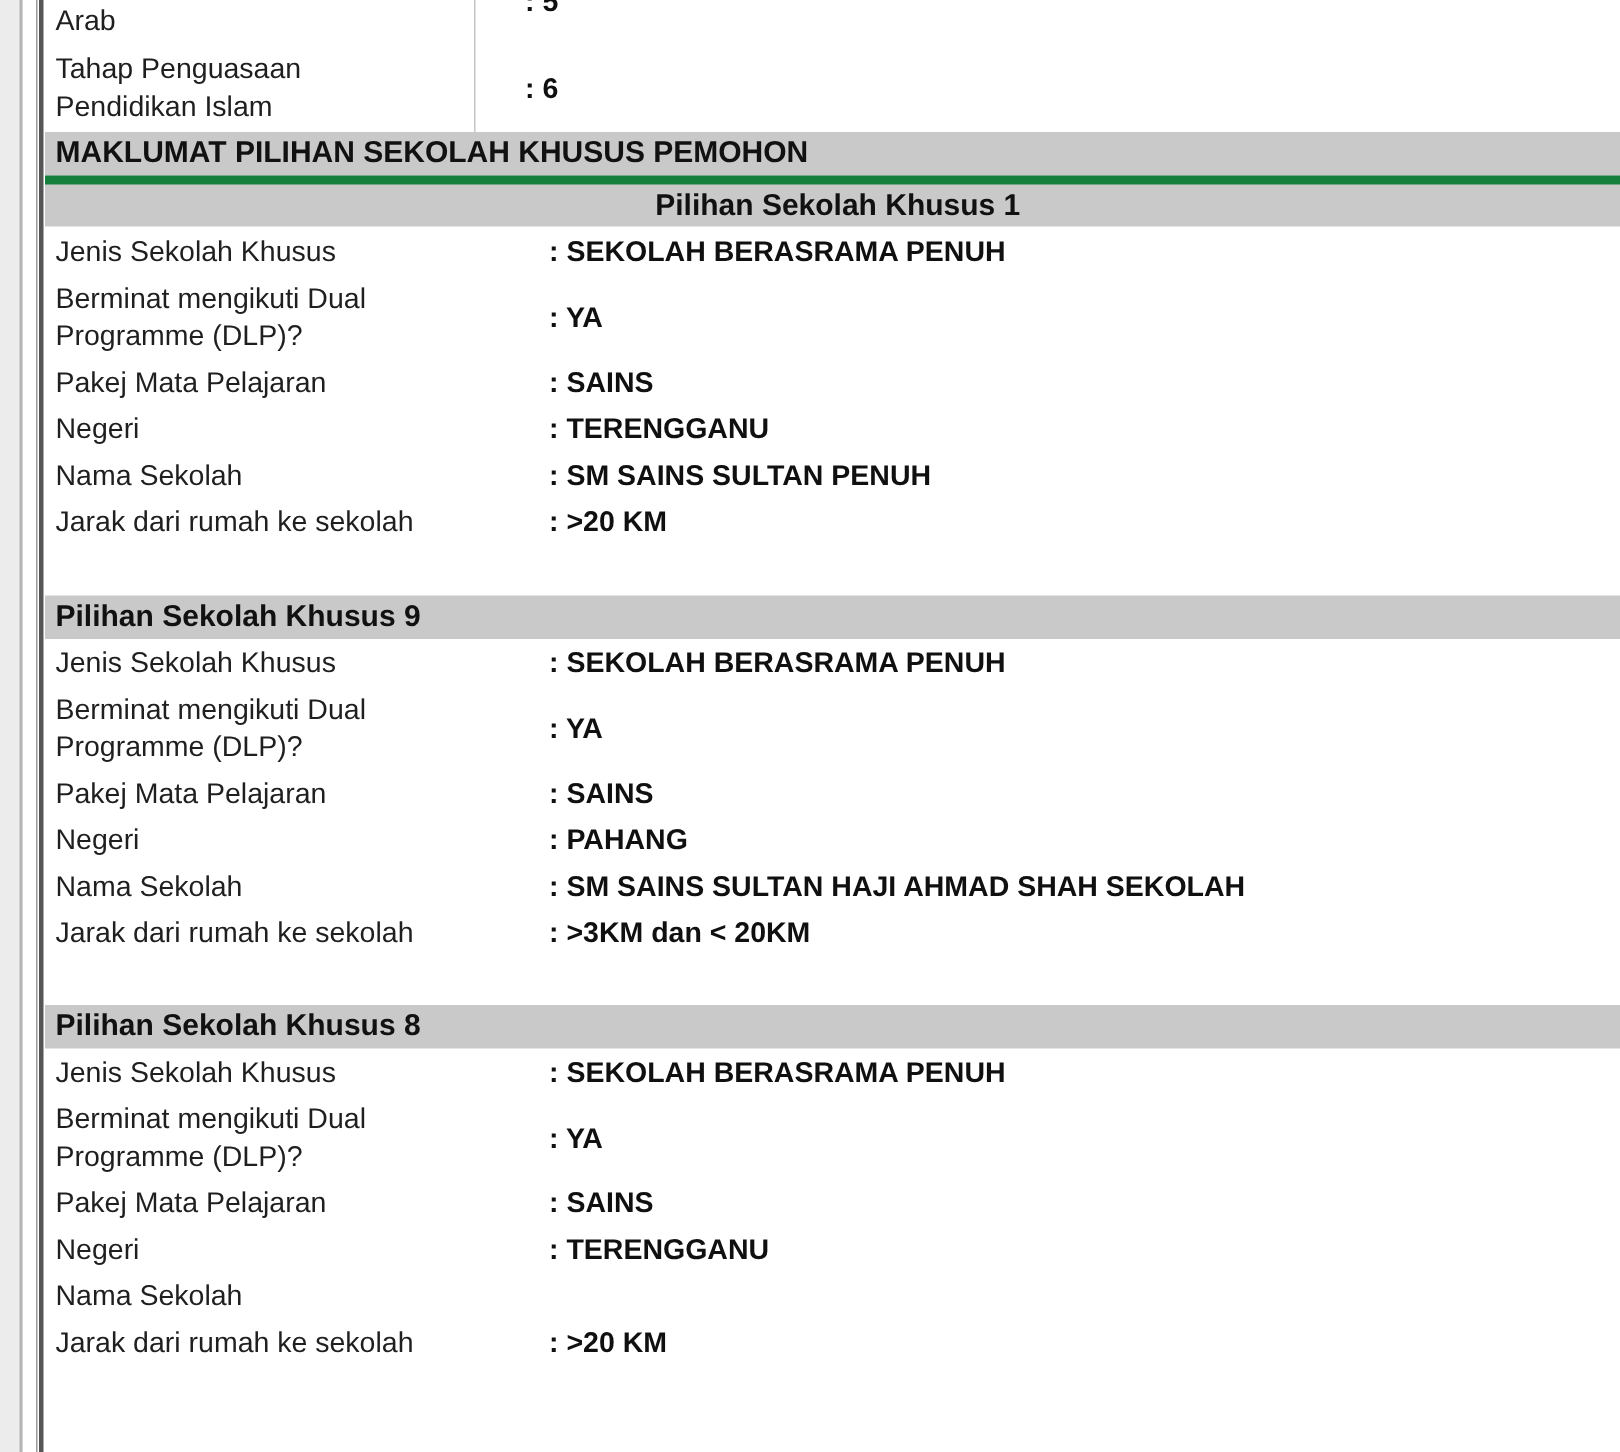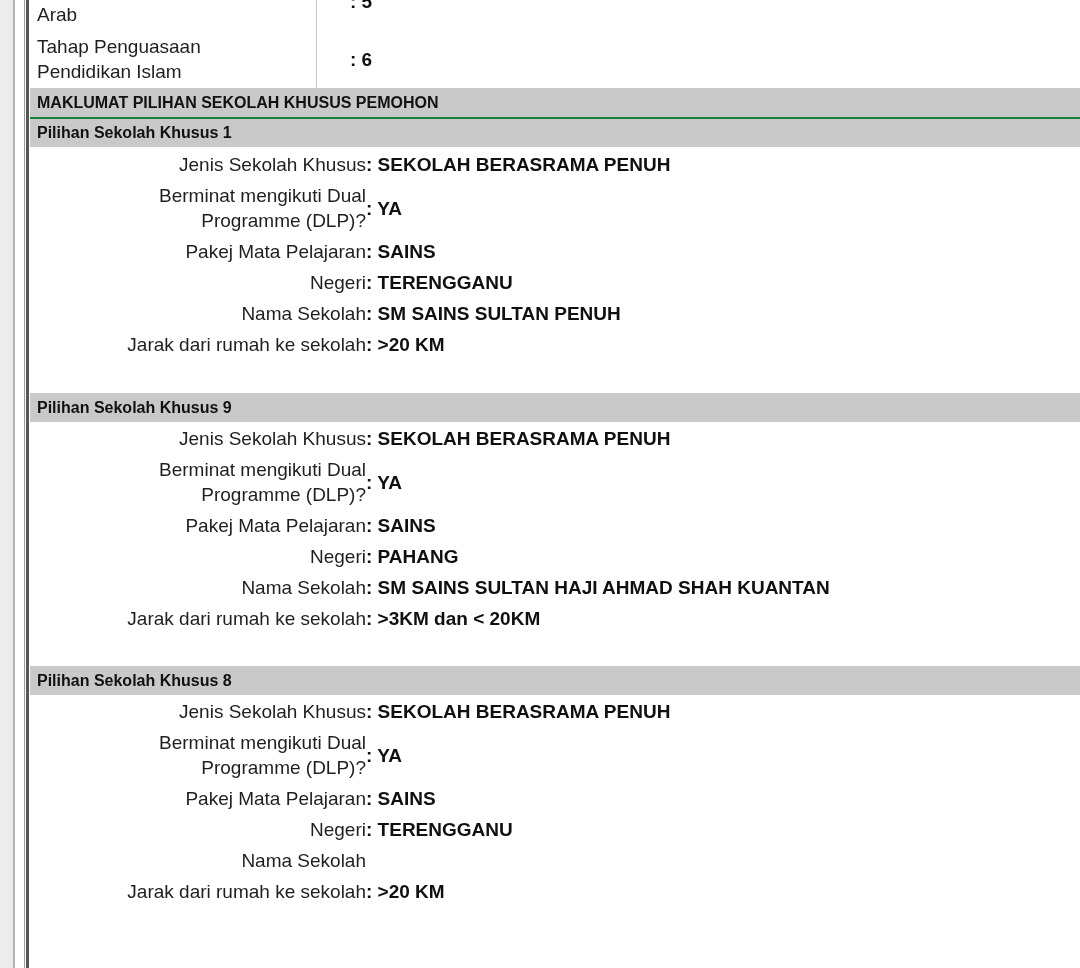--- a/index.html
+++ b/index.html
@@ -69,36 +69,37 @@
     font-weight: bold;
     color: #101010;
     white-space: nowrap;
   }
   .top-row-1 { margin-bottom: 7px; }
   .top-row-1 .field-value { position: relative; top: -13px; }
   .top-row-2 { margin-bottom: 0; }
   .bar {
     height: 29px;
     background: #c9c9c9;
-    font-size: 16px;
+    font-size: 20px;
     font-weight: bold;
     color: #111111;
     line-height: 29px;
     padding-left: 7px;
     white-space: nowrap;
   }
   .bar-main { margin-top: 4px; }
   .bar-sub {
     height: 28px;
     line-height: 28px;
-    border-top: 2px solid #15803d;
+    border-top: 6px solid #15803d;
+    text-align: center;
   }
   .bar-s2 { margin-top: 36px; }
   .bar-s3 { margin-top: 35px; }
-  .section-rows { padding: 5px 12px 0 7px; text-align: right; }
+  .section-rows { padding: 5px 12px 0 7px; }
   .section-rows.later { padding-top: 4px; }
 </style>
 </head>
 <body>
 
 <div class="stage">
 
   <div class="left-gutter"></div>
   <div class="table-border-outer"></div>
   <div class="table-border-inner"></div>
@@ -163,21 +164,21 @@
       <div class="field-row">
         <div class="field-label">Pakej Mata Pelajaran</div>
         <div class="field-value">: SAINS</div>
       </div>
       <div class="field-row">
         <div class="field-label">Negeri</div>
         <div class="field-value">: PAHANG</div>
       </div>
       <div class="field-row">
         <div class="field-label">Nama Sekolah</div>
-        <div class="field-value">: SM SAINS SULTAN HAJI AHMAD SHAH KUANTAN</div>
+        <div class="field-value">: SM SAINS SULTAN HAJI AHMAD SHAH SEKOLAH</div>
       </div>
       <div class="field-row">
         <div class="field-label">Jarak dari rumah ke sekolah</div>
         <div class="field-value">: &gt;3KM dan &lt; 20KM</div>
       </div>
     </div>
 
     <div class="bar bar-s3">Pilihan Sekolah Khusus 8</div>
     <div class="section-rows later">
       <div class="field-row">

